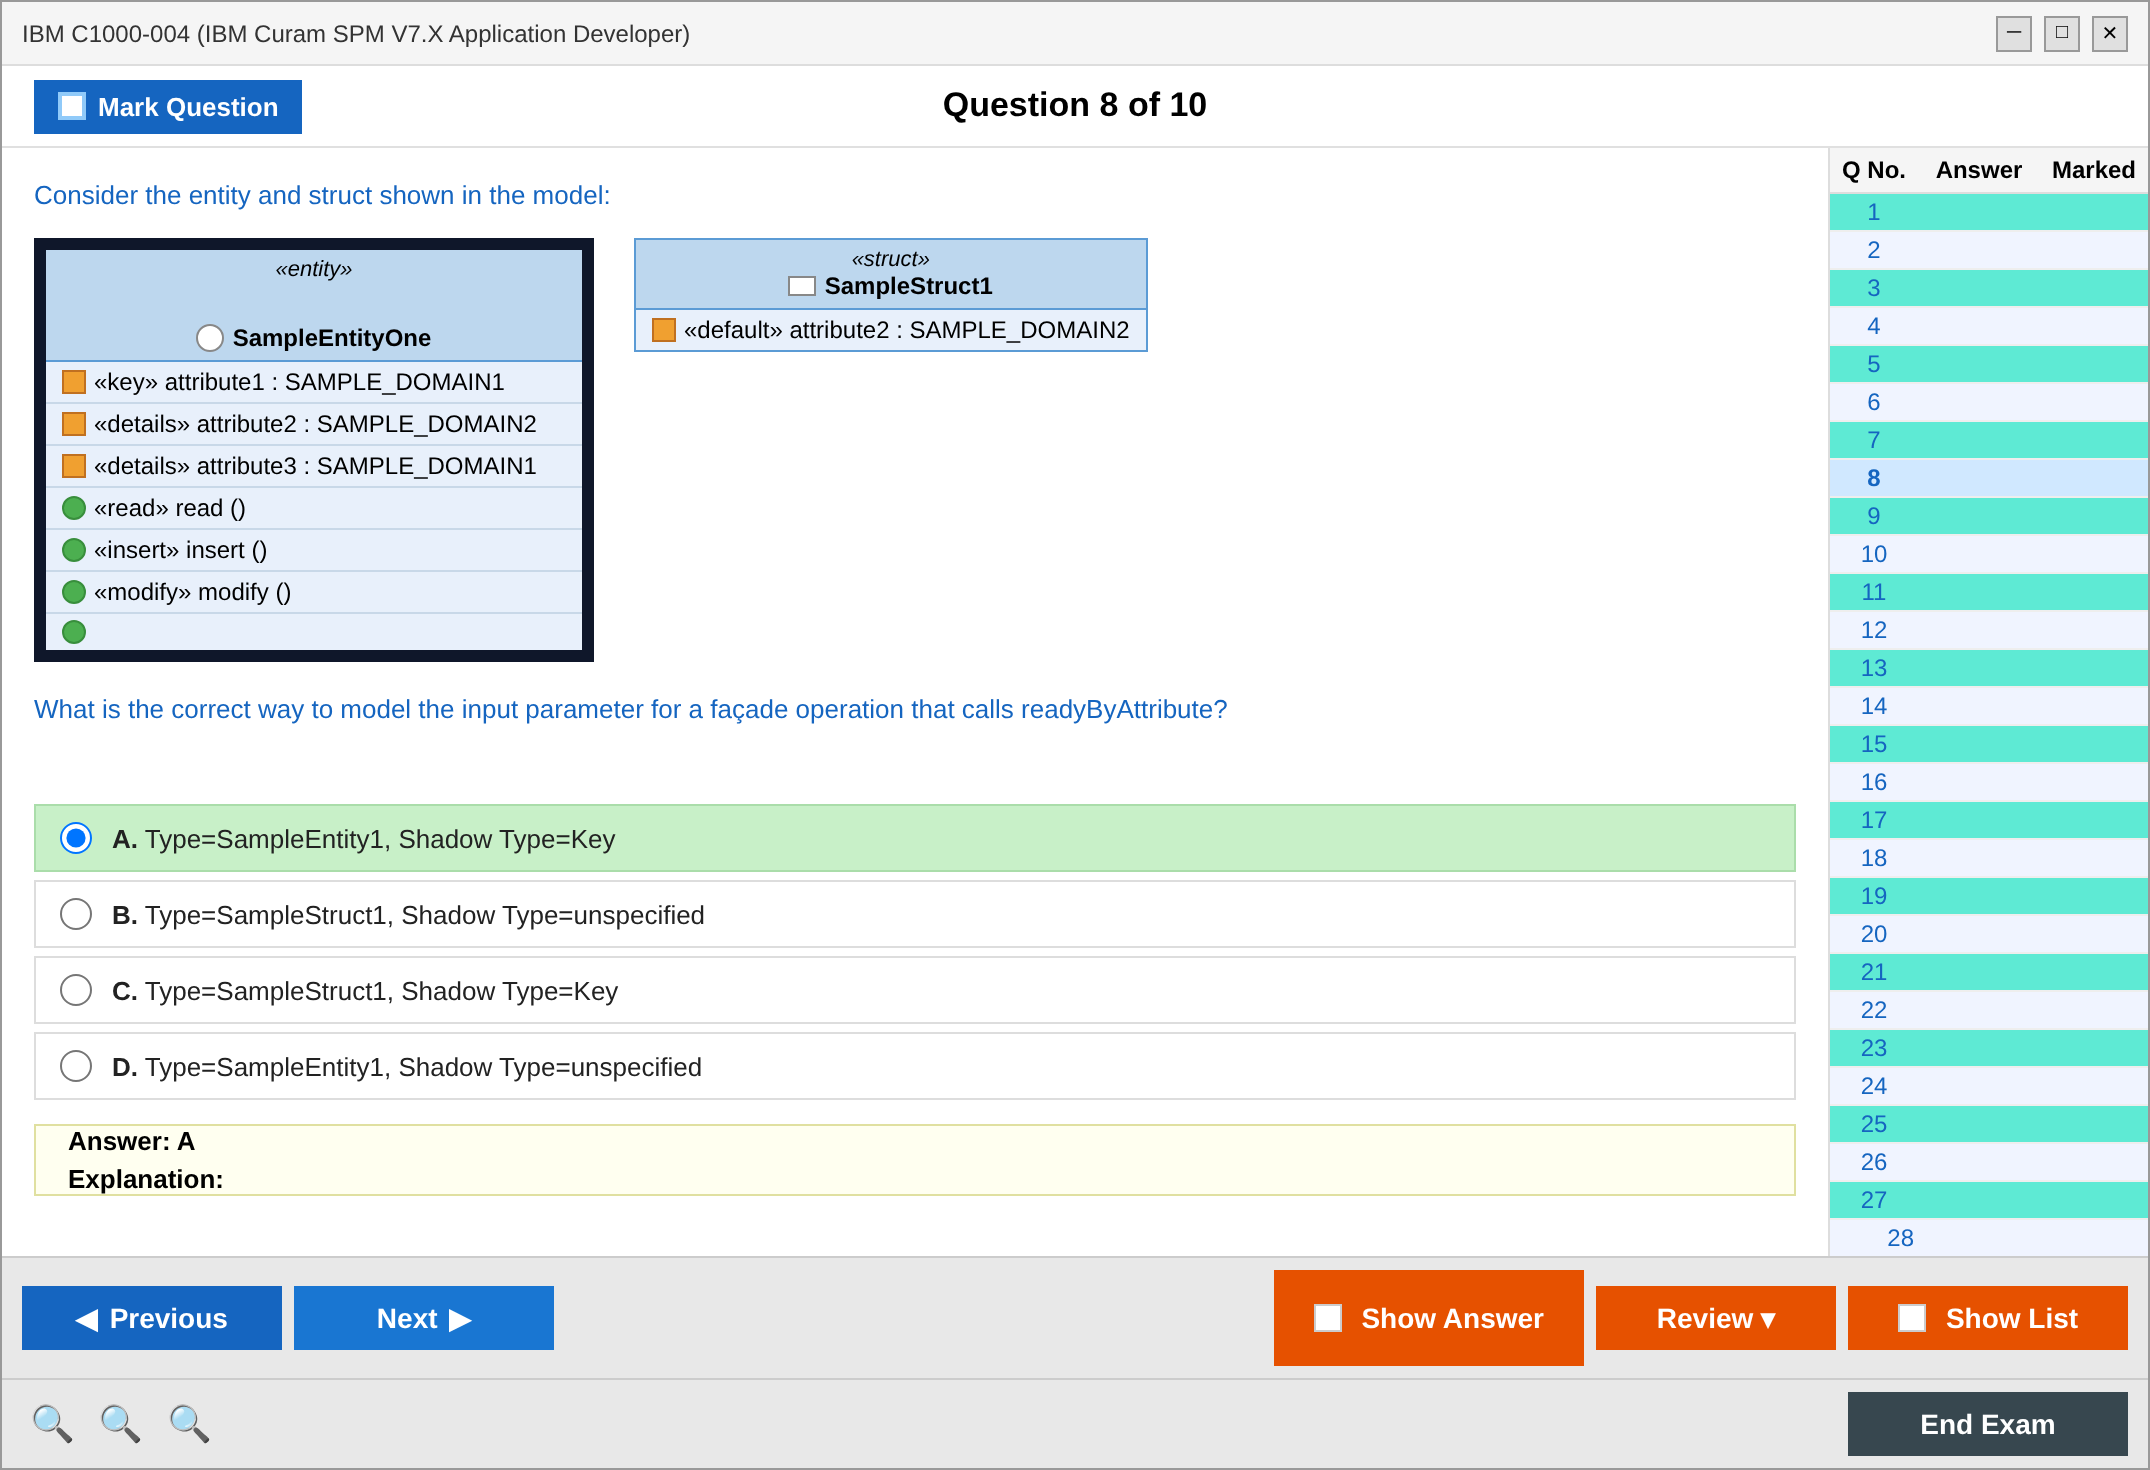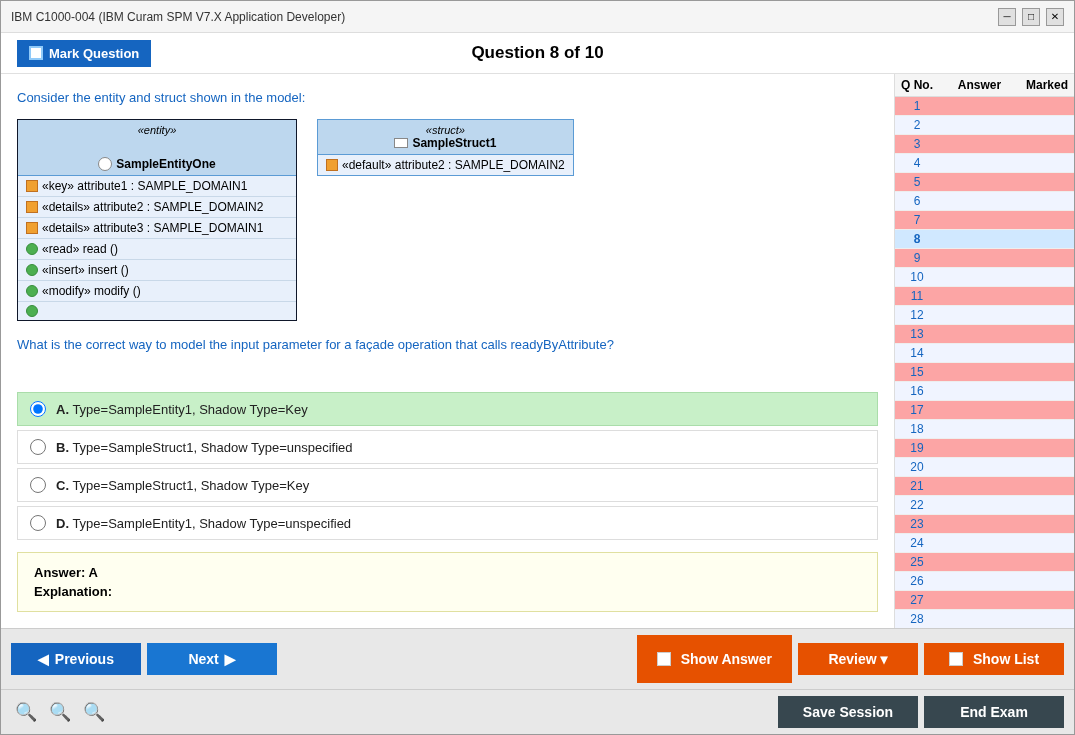--- a/index.html
+++ b/index.html
@@ -18,42 +18,42 @@
     .question-title { font-size: 17px; font-weight: bold; color: #000; }
 
     .main-area { display: flex; flex: 1; overflow: hidden; }
 
     .content-area { flex: 1; overflow-y: auto; padding: 16px; }
 
     .question-text { color: #1565c0; font-size: 13px; margin-bottom: 14px; }
 
     .diagram-area { display: flex; gap: 20px; margin-bottom: 16px; }
 
-    .entity-box { border: 1px solid #0f172a; background: #e8f0fb; min-width: 280px; }
+    .entity-box { border: 6px solid #0f172a; background: #e8f0fb; min-width: 280px; }
     .entity-header { background: #bdd7ee; border-bottom: 1px solid #5b9bd5; padding: 4px 8px; text-align: center; font-size: 12px; }
 
     .entity-row { display: flex; align-items: center; padding: 3px 8px; border-bottom: 1px solid #c8d8e8; font-size: 12px; gap: 4px; }
     .entity-row:last-child { border-bottom: none; }
     .attr-icon { width: 12px; height: 12px; background: #f0a030; border: 1px solid #c07020; display: inline-block; flex-shrink: 0; }
     .method-icon { width: 12px; height: 12px; background: #4caf50; border: 1px solid #388e3c; border-radius: 50%; display: inline-block; flex-shrink: 0; }
 
     .struct-box { border: 1px solid #5b9bd5; background: #e8f0fb; min-width: 240px; height: fit-content; }
     .struct-header { background: #bdd7ee; border-bottom: 1px solid #5b9bd5; padding: 4px 8px; text-align: center; font-size: 12px; }
 
     .options-area { margin-bottom: 12px; margin-top: 40px; }
     .option-row { display: flex; align-items: center; padding: 8px 12px; margin-bottom: 4px; border: 1px solid #ddd; cursor: pointer; }
     .option-row.selected { background: #c8f0c8; border-color: #aaddaa; }
     .option-row input[type=radio] { margin-right: 10px; width: 16px; height: 16px; }
     .option-text { font-size: 13px; color: #222; }
 
-    .answer-box { background: #fffff0; border: 1px solid #e0e0a0; padding: 12px 16px; margin-bottom: 8px; }
+    .answer-box { background: #fffff0; border: 1px solid #e0e0a0; padding: 0 16px; margin-bottom: 8px; }
     .answer-label { font-weight: bold; font-size: 13px; color: #000; margin-bottom: 4px; }
     .explanation-label { font-weight: bold; font-size: 13px; color: #000; }
 
-    .sidebar { width: 180px; border-left: 1px solid #ddd; background: #fca5a5; overflow-y: auto; }
+    .sidebar { width: 160px; border-left: 1px solid #ddd; background: #5eead4; overflow-y: auto; }
     .sidebar-header { display: flex; padding: 4px 2px; border-bottom: 1px solid #ddd; background: #f5f5f5; font-size: 12px; font-weight: bold; }
     .sidebar-header .col-qno { width: 40px; text-align: center; }
     .sidebar-header .col-answer { flex: 1; text-align: center; }
     .sidebar-header .col-marked { width: 50px; text-align: center; }
     .sidebar-row { display: flex; padding: 2px 2px; border-bottom: 1px solid #eee; font-size: 12px; }
     .sidebar-row:nth-child(even) { background: #f0f4ff; }
     .sidebar-row .col-qno { width: 40px; text-align: center; color: #1565c0; cursor: pointer; }
     .sidebar-row .col-answer { flex: 1; text-align: center; }
     .sidebar-row .col-marked { width: 50px; text-align: center; }
 
@@ -317,21 +317,21 @@
             <div class="col-qno" style="cursor:pointer;">26</div>
             <div class="col-answer"></div>
             <div class="col-marked"></div>
           </div>
         <div class="sidebar-row">
             <div class="col-qno" style="cursor:pointer;">27</div>
             <div class="col-answer"></div>
             <div class="col-marked"></div>
           </div>
         <div class="sidebar-row">
-            <div class="col-qno" style="cursor:pointer;">28</div>
+            <div class="col-qno" style="cursor:pointer;text-align:right;">28</div>
             <div class="col-answer"></div>
             <div class="col-marked"></div>
           </div>
         <div class="sidebar-row">
             <div class="col-qno" style="cursor:pointer;">29</div>
             <div class="col-answer"></div>
             <div class="col-marked"></div>
           </div>
 
       </div>
@@ -363,21 +363,18 @@
     </button>
   </div>
 
   <div class="action-bar">
     <div class="zoom-controls">
       <button class="zoom-btn" style="font-size:18px;">🔍</button>
       <button class="zoom-btn" style="font-size:18px;">🔍</button>
       <button class="zoom-btn" style="font-size:18px;">🔍</button>
     </div>
     <div class="spacer"></div>
-    <button class="btn-save">
-      <span>Save Session</span>
-    </button>
     <button class="btn-end">
       <span>End Exam</span>
     </button>
   </div>
 
 </div>
 
 </body></html>

